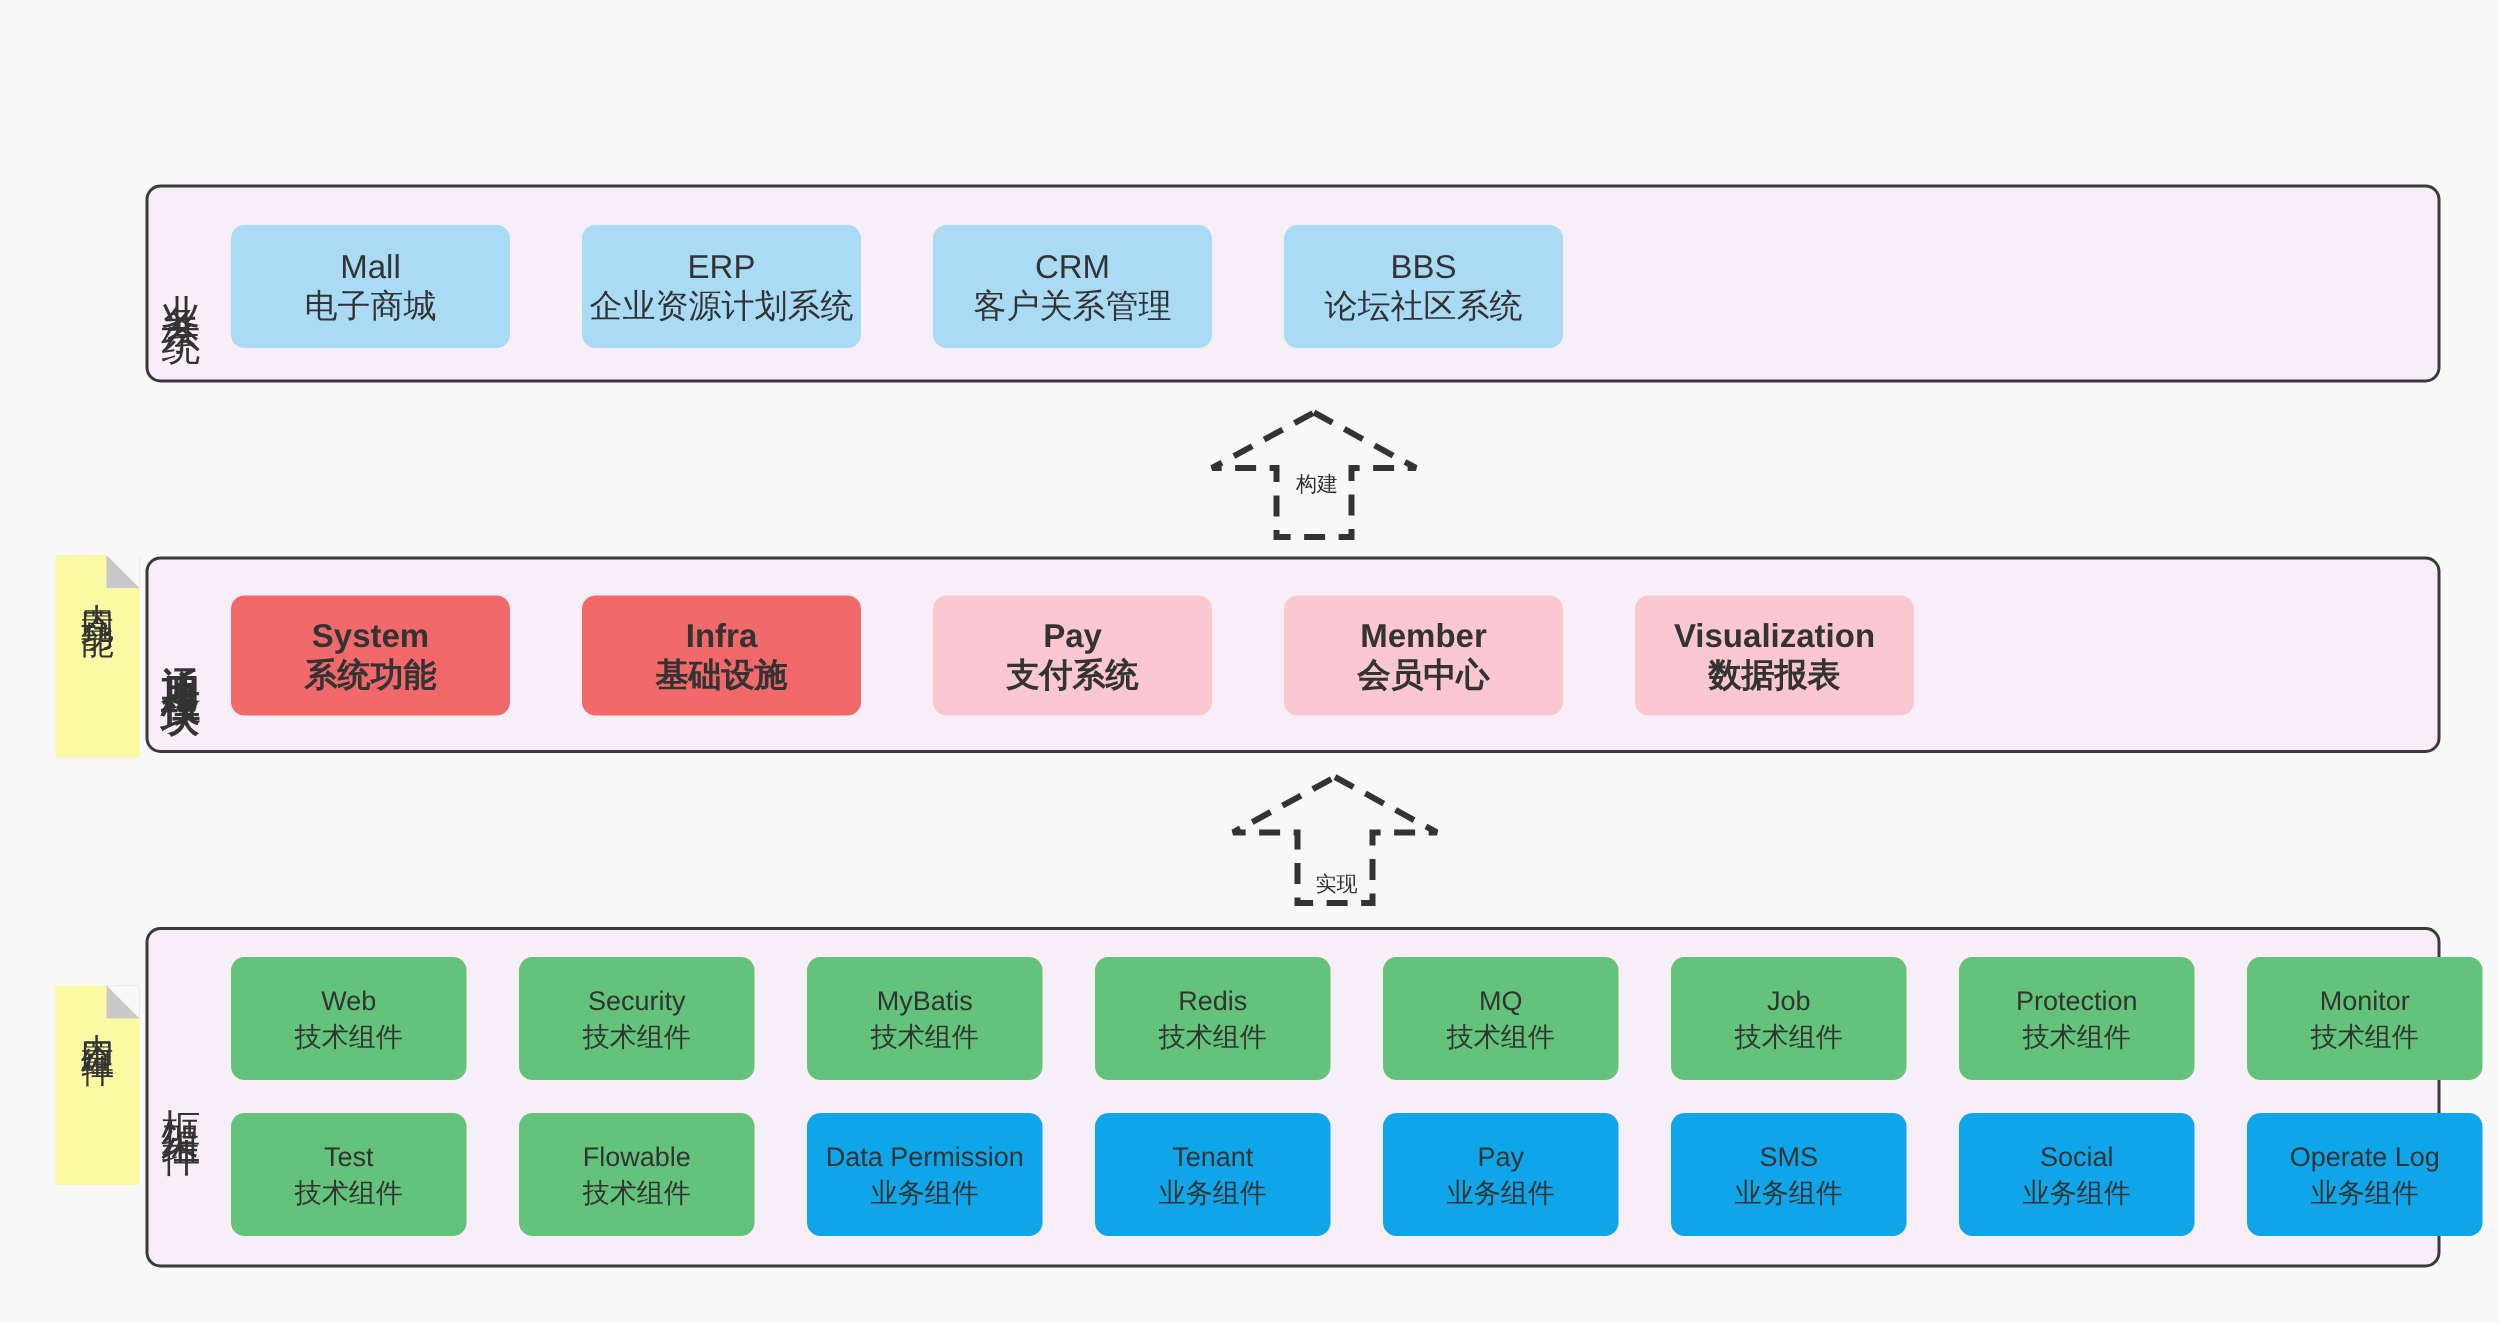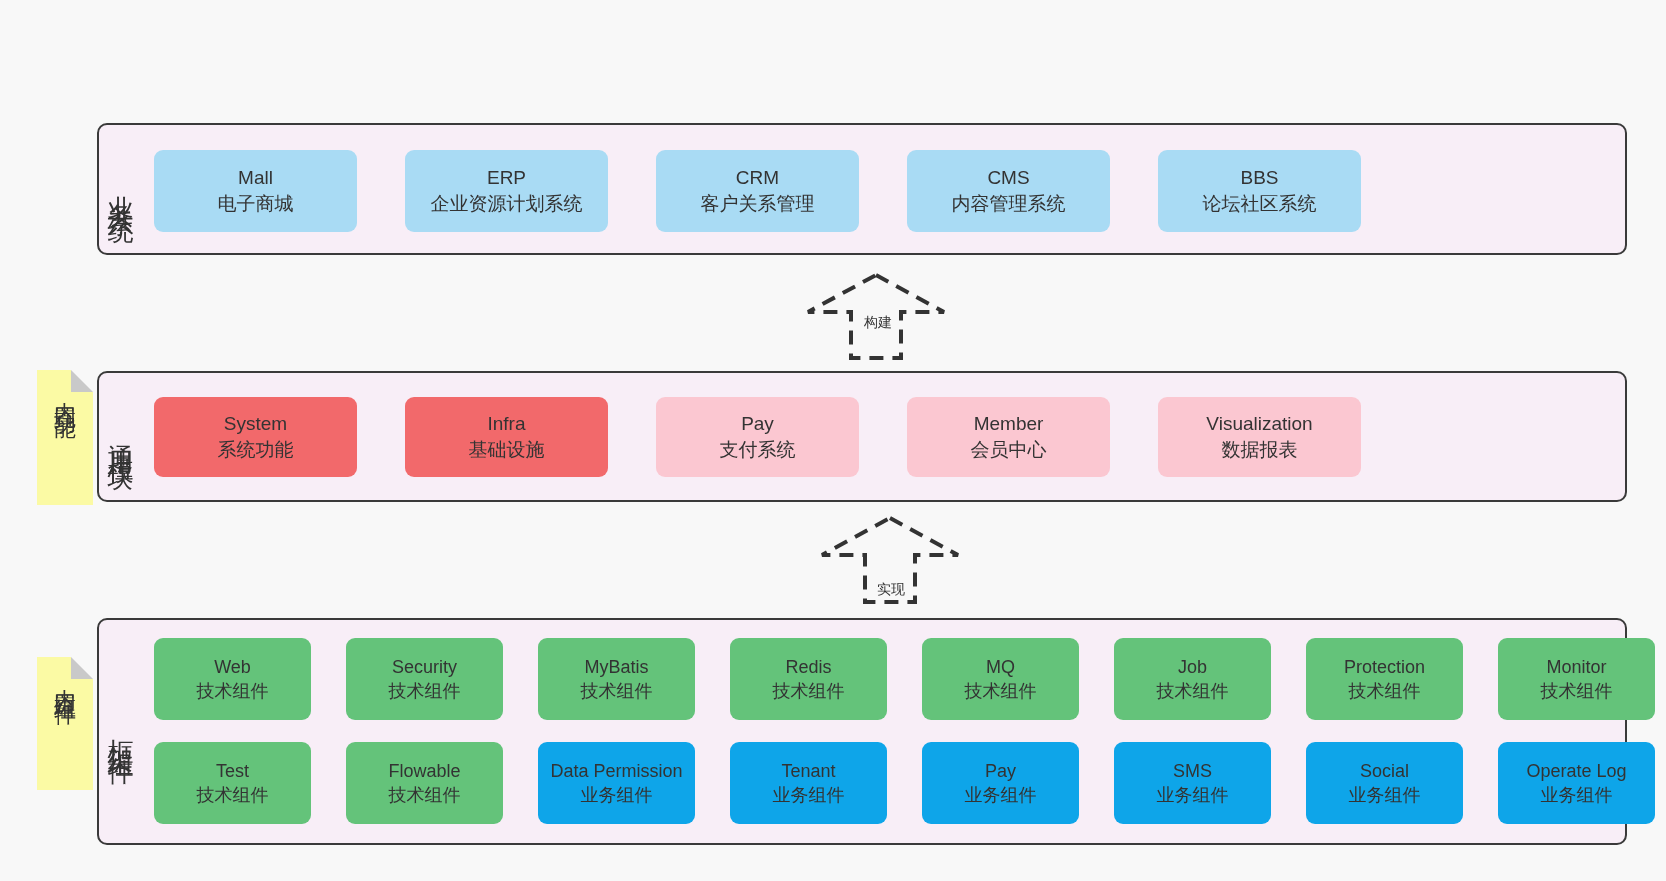--- a/index.html
+++ b/index.html
@@ -16,21 +16,21 @@
   }
   .layer {
     position:absolute;
     left:97px; width:1530px;
     background:#f8eef7;
     border:2.5px solid #3a3a3a;
     border-radius:10px;
     box-sizing:border-box;
   }
   #layer-business   { top:123px; height:132px; }
-  #layer-modules    { top:371px; height:131px; }
+  #layer-modules    { top:371px; height:131px;font-weight:bold; }
   #layer-components { top:618px; height:227px; }
 
   .vlabel {
     position:absolute;
     left:5px; top:50%;
     transform:translateY(-50%);
     writing-mode:vertical-rl;
     text-orientation:upright;
     font-size:26px;
     letter-spacing:7px;
@@ -54,21 +54,21 @@
     border-radius:9px;
     display:flex;
     flex-direction:column;
     justify-content:center;
     align-items:center;
     text-align:center;
     box-sizing:border-box;
     padding:0 4px;
     color:#333;
   }
-  .row-large .box { width:203px; height:82px; font-size:19px; line-height:26px; }
+  .row-large .box { width:186px; height:82px; font-size:22px; line-height:26px; }
   #layer-modules .box { height:80px; }
   .row-small .box { width:157px; height:82px; font-size:18px; line-height:24px; }
 
   .blue        { background:#a9dbf4; }
   .red         { background:#f2696b; }
   .pink        { background:#fbc7d1; }
   .green-dark  { background:#64c37a; }
   .green-light { background:#0ea5e9; }
 
   .note {
@@ -138,24 +138,20 @@
         </div>
         <div class="box blue">
           <div>ERP</div>
           <div>企业资源计划系统</div>
         </div>
         <div class="box blue">
           <div>CRM</div>
           <div>客户关系管理</div>
         </div>
         <div class="box blue">
-          <div>CMS</div>
-          <div>内容管理系统</div>
-        </div>
-        <div class="box blue">
           <div>BBS</div>
           <div>论坛社区系统</div>
         </div>
       </div>
   </div>
 
   <div class="arrow" id="arrow-build">
     <svg viewBox="0 0 140 100">
       <polygon points="70,7 138,44 95,44 95,90 45,90 45,44 2,44"></polygon>
     </svg>

